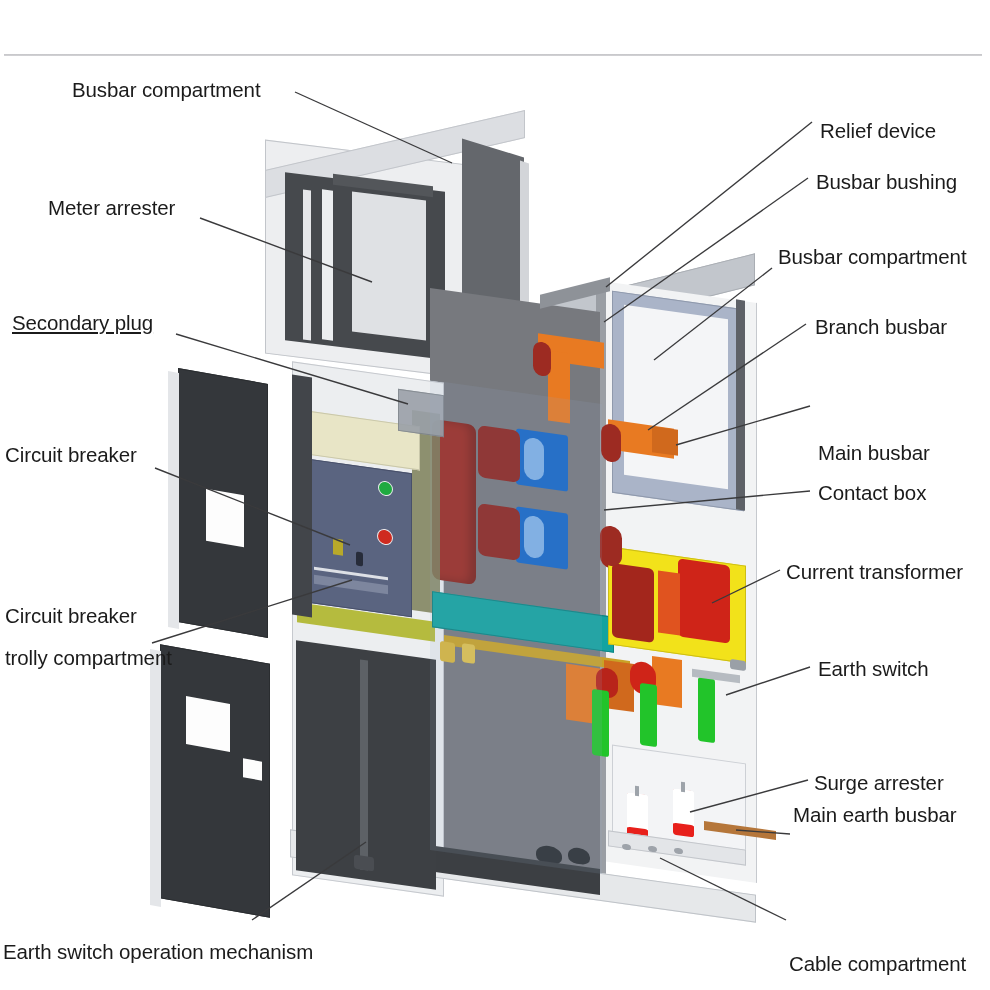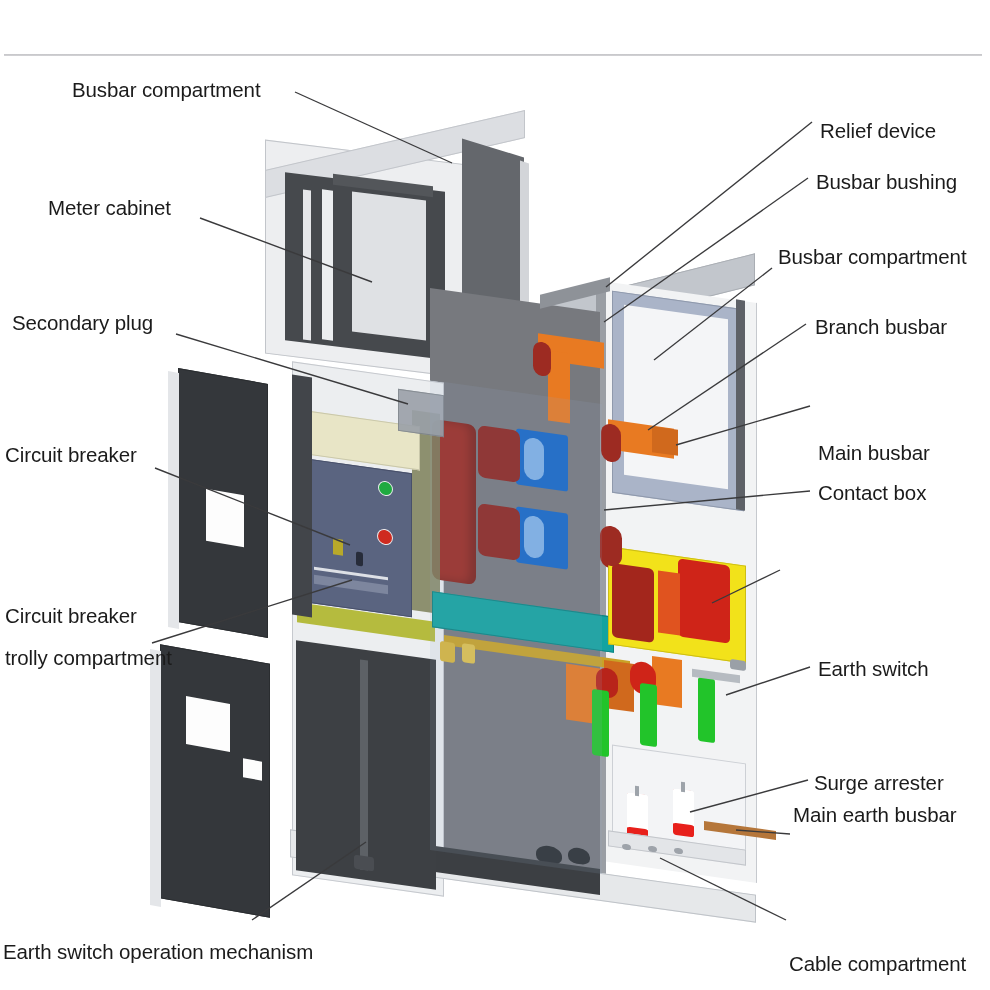--- a/index.html
+++ b/index.html
@@ -208,43 +208,44 @@
     <line x1="810" y1="491" x2="604" y2="510"></line>
     <line x1="780" y1="570" x2="712" y2="603"></line>
     <line x1="810" y1="667" x2="726" y2="695"></line>
     <line x1="808" y1="780" x2="690" y2="812"></line>
     <line x1="790" y1="834" x2="736" y2="830"></line>
     <line x1="786" y1="920" x2="660" y2="858"></line>
   </svg>
 
   <div class="label" style="left:72px; top:78px;">Busbar compartment</div>
 
-  <div class="label" style="left:48px; top:196px;">Meter cabinet</div>
-
-  <div class="label" style="left:12px; top:311px;">Secondary plug</div>
+  <div class="label" style="left:48px; top:196px;">Meter arrester</div>
+
+  <div class="label" style="left:12px; top:311px;text-decoration:underline;">Secondary plug</div>
 
   <div class="label" style="left:5px; top:443px;">Circuit breaker</div>
 
   <div class="label" style="left:5px; top:604px;">Circuit breaker</div>
   <div class="label" style="left:3px; top:940px;">Earth switch operation mechanism</div>
 
   <div class="label" style="left:5px; top:646px;">trolly compartment</div>
 
   <div class="label right" style="left:820px; top:119px;">Relief device</div>
 
   <div class="label right" style="left:816px; top:170px;">Busbar bushing</div>
 
   <div class="label right" style="left:778px; top:245px;">Busbar compartment</div>
 
   <div class="label right" style="left:815px; top:315px;">Branch busbar</div>
 
   <div class="label right" style="left:818px; top:397px;margin-top:44px;">Main busbar</div>
 
   <div class="label right" style="left:818px; top:481px;">Contact box</div>
 
+  <div class="label right" style="left:786px; top:560px;">Current transformer</div>
 
   <div class="label right" style="left:818px; top:657px;">Earth switch</div>
 
   <div class="label right" style="left:814px; top:771px;">Surge arrester</div>
 
   <div class="label right" style="left:793px; top:803px;">Main earth busbar</div>
 
   <div class="label right" style="left:789px; top:918px;margin-top:34px;">Cable compartment</div>
 
 </div>

